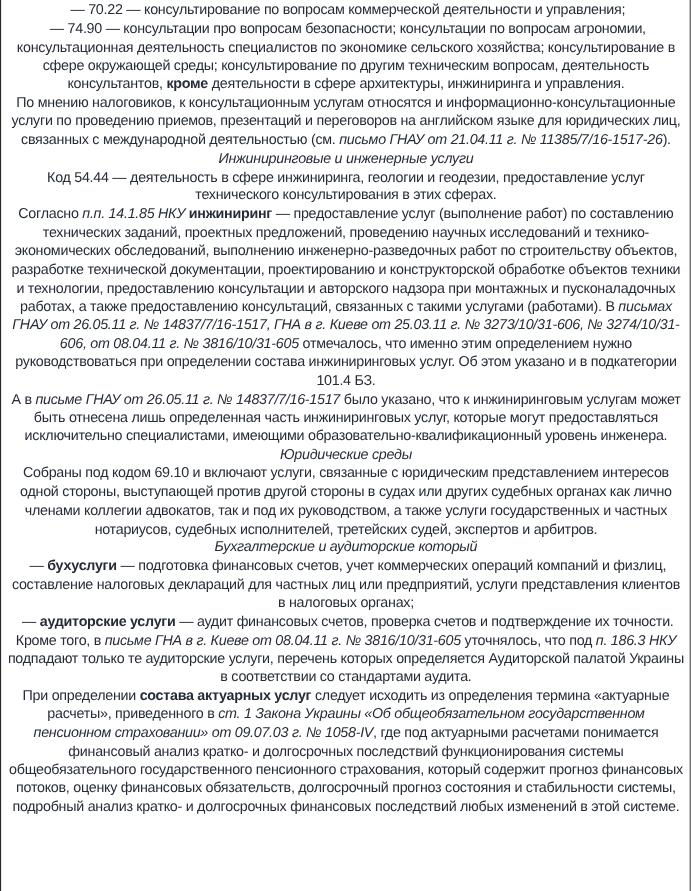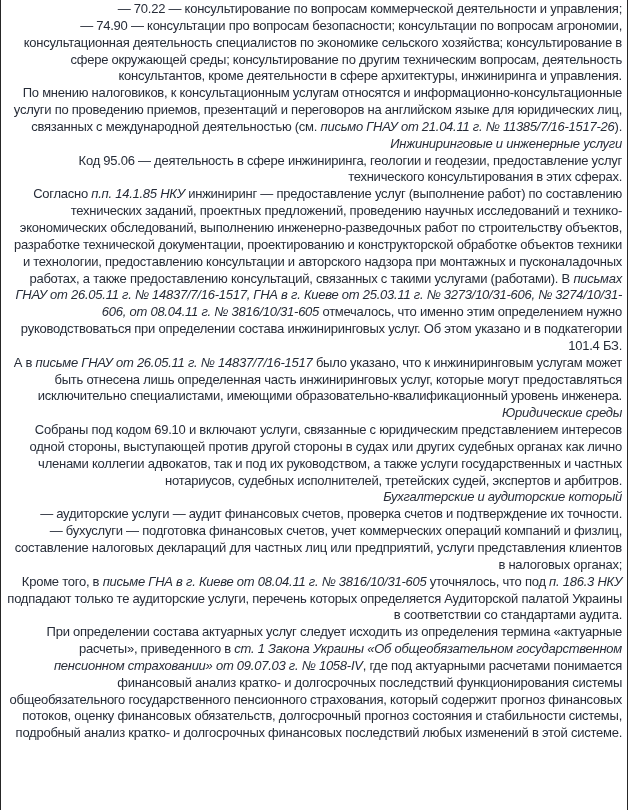--- a/index.html
+++ b/index.html
@@ -19,48 +19,48 @@
       font-family: "Liberation Sans", "DejaVu Sans", sans-serif;
       color: var(--text-color, #262c38);
     }
     .doc {
       box-sizing: border-box;
       width: 100%;
       padding: 1px 5px 0 6px;
       font-size: 13px;
       line-height: 16.85px;
       letter-spacing: -0.25px;
-      text-align: right;
+      text-align: center;
     }
     .para {
       margin: 0;
       white-space: pre-wrap;
     }
     .para.heading {
       font-weight: bold;
       font-style: italic;
     }
     .run-normal { font-weight: normal; font-style: normal; }
-    .run-bold { font-weight: normal; margin-top: 24px; }
+    .run-bold { font-weight: bold; margin-top: 24px; }
     .run-italic { font-style: italic; }
     .run-bold-italic { font-weight: normal; font-style: italic; }
   </style>
 </head>
 <body>
 
 <div class="page">
   <div class="doc">
       <div class="para"><span class="run-normal"> — 70.22 — консультирование по вопросам коммерческой деятельности и управления;</span></div>
       <div class="para"><span class="run-normal"> — 74.90 — консультации про вопросам безопасности; консультации по вопросам агрономии, консультационная деятельность специалистов по экономике сельского хозяйства; консультирование в сфере окружающей среды; консультирование по другим техническим вопросам, деятельность консультантов, </span><span class="run-bold">кроме</span><span class="run-normal"> деятельности в сфере архитектуры, инжиниринга и управления.</span></div>
       <div class="para"><span class="run-normal">По мнению налоговиков, к консультационным услугам относятся и информационно-консультационные услуги по проведению приемов, презентаций и переговоров на английском языке для юридических лиц, связанных с международной деятельностью (см. </span><span class="run-italic">письмо ГНАУ от 21.04.11 г. № 11385/7/16-1517-26</span><span class="run-normal">).</span></div>
       <div class="para heading"><span class="run-bold-italic">Инжиниринговые и инженерные услуги</span></div>
-      <div class="para"><span class="run-normal">Код 95.06 — деятельность в сфере инжиниринга, геологии и геодезии, предоставление услуг технического консультирования в этих сферах.</span></div>
+      <div class="para"><span class="run-normal">Код 54.44 — деятельность в сфере инжиниринга, геологии и геодезии, предоставление услуг технического консультирования в этих сферах.</span></div>
       <div class="para"><span class="run-normal">Согласно </span><span class="run-italic">п.п. 14.1.85 НКУ</span><span class="run-normal"> </span><span class="run-bold">инжиниринг</span><span class="run-normal"> — предоставление услуг (выполнение работ) по составлению технических заданий, проектных предложений, проведению научных исследований и технико-экономических обследований, выполнению инженерно-разведочных работ по строительству объектов, разработке технической документации, проектированию и конструкторской обработке объектов техники и технологии, предоставлению консультации и авторского надзора при монтажных и пусконаладочных работах, а также предоставлению консультаций, связанных с такими услугами (работами). В </span><span class="run-italic">письмах ГНАУ от 26.05.11 г. № 14837/7/16-1517, ГНА в г. Киеве от 25.03.11 г. № 3273/10/31-606, № 3274/10/31-606, от 08.04.11 г. № 3816/10/31-605</span><span class="run-normal"> отмечалось, что именно этим определением нужно руководствоваться при определении состава инжиниринговых услуг. Об этом указано и в подкатегории 101.4 БЗ.</span></div>
       <div class="para"><span class="run-normal">А в </span><span class="run-italic">письме ГНАУ от 26.05.11 г. № 14837/7/16-1517</span><span class="run-normal"> было указано, что к инжиниринговым услугам может быть отнесена лишь определенная часть инжиниринговых услуг, которые могут предоставляться исключительно специалистами, имеющими образовательно-квалификационный уровень инженера.</span></div>
       <div class="para heading"><span class="run-bold-italic">Юридические среды</span></div>
       <div class="para"><span class="run-normal">Собраны под кодом 69.10 и включают услуги, связанные с юридическим представлением интересов одной стороны, выступающей против другой стороны в судах или других судебных органах как лично членами коллегии адвокатов, так и под их руководством, а также услуги государственных и частных нотариусов, судебных исполнителей, третейских судей, экспертов и арбитров.</span></div>
       <div class="para heading"><span class="run-bold-italic">Бухгалтерские и аудиторские который</span></div>
+      <div class="para"><span class="run-normal"> — </span><span class="run-bold">бухуслуги</span><span class="run-normal"> — подготовка финансовых счетов, учет коммерческих операций компаний и физлиц, составление налоговых деклараций для частных лиц или предприятий, услуги представления клиентов в налоговых органах;</span></div>
       <div class="para"><span class="run-normal"> — </span><span class="run-bold">аудиторские услуги</span><span class="run-normal"> — аудит финансовых счетов, проверка счетов и подтверждение их точности.</span></div>
-      <div class="para"><span class="run-normal"> — </span><span class="run-bold">бухуслуги</span><span class="run-normal"> — подготовка финансовых счетов, учет коммерческих операций компаний и физлиц, составление налоговых деклараций для частных лиц или предприятий, услуги представления клиентов в налоговых органах;</span></div>
       <div class="para"><span class="run-normal">Кроме того, в </span><span class="run-italic">письме ГНА в г. Киеве от 08.04.11 г. № 3816/10/31-605</span><span class="run-normal"> уточнялось, что под </span><span class="run-italic">п. 186.3 НКУ</span><span class="run-normal"> подпадают только те аудиторские услуги, перечень которых определяется Аудиторской палатой Украины в соответствии со стандартами аудита.</span></div>
       <div class="para"><span class="run-normal">При определении </span><span class="run-bold">состава актуарных услуг</span><span class="run-normal"> следует исходить из определения термина «актуарные расчеты», приведенного в </span><span class="run-italic">ст. 1 Закона Украины «Об общеобязательном государственном пенсионном страховании» от 09.07.03 г. № 1058-IV</span><span class="run-normal">, где под актуарными расчетами понимается финансовый анализ кратко- и долгосрочных последствий функционирования системы общеобязательного государственного пенсионного страхования, который содержит прогноз финансовых потоков, оценку финансовых обязательств, долгосрочный прогноз состояния и стабильности системы, подробный анализ кратко- и долгосрочных финансовых последствий любых изменений в этой системе.</span></div>
     </div>
 </div>
 
 </body></html>

